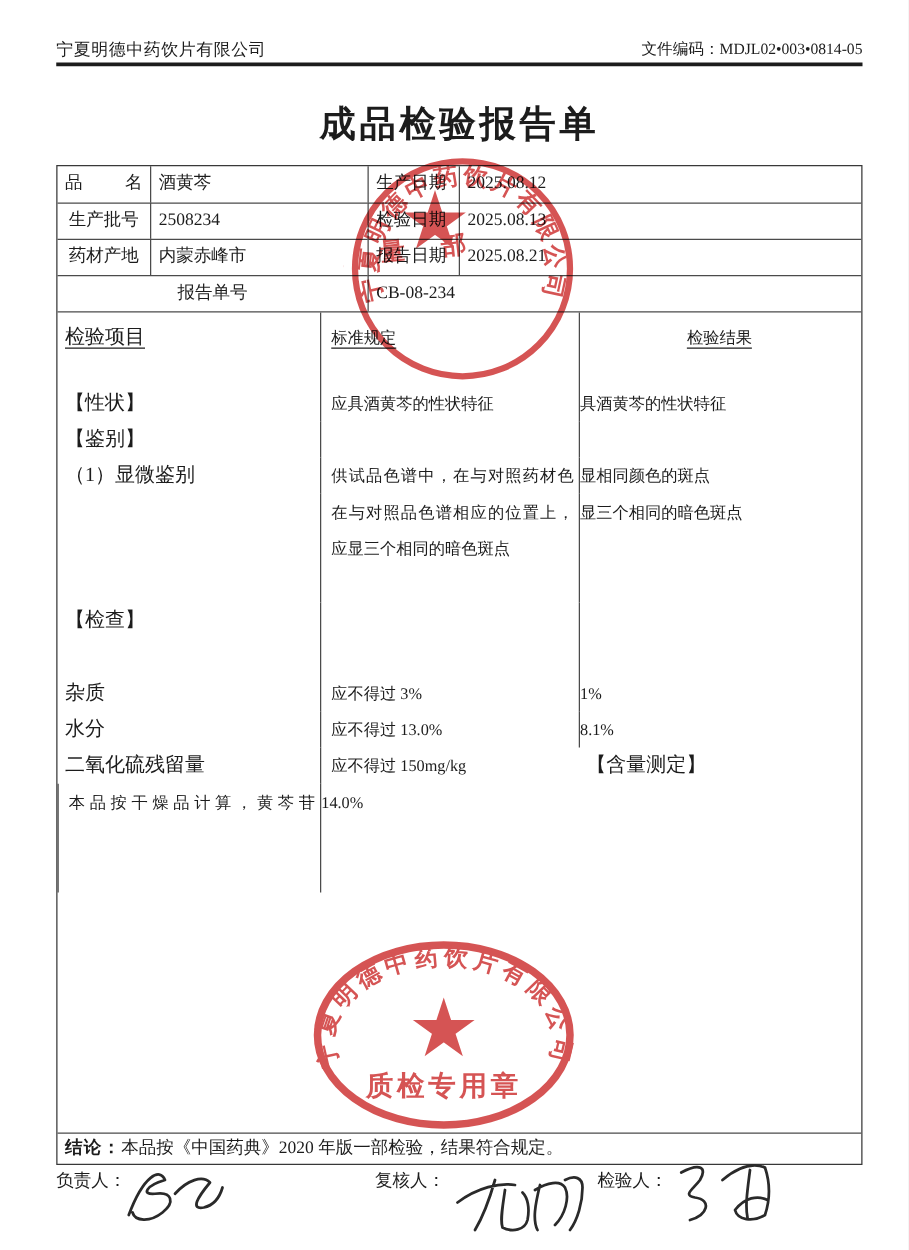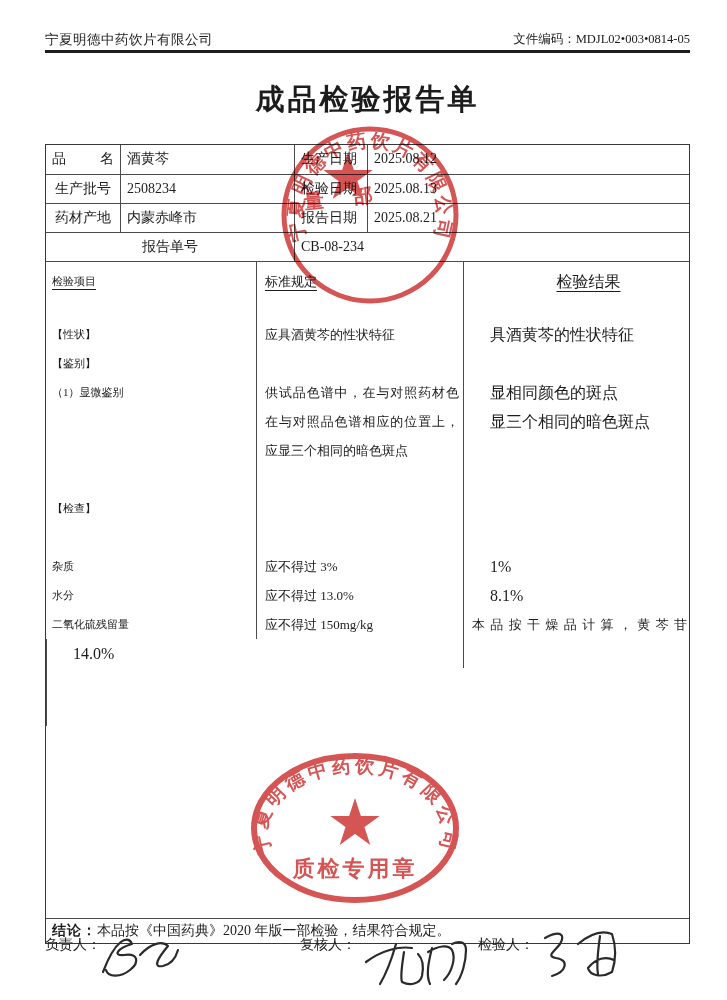--- a/index.html
+++ b/index.html
@@ -11,37 +11,37 @@
     color:#1c1c1c;
   }
   
   .hdr-company { position:absolute; left:45px; top:31px; font-size:13.5px; letter-spacing:.5px; }
   .hdr-code    { position:absolute; right:37px; top:31px; font-size:12.5px; }
   .hdr-rule    { position:absolute; left:45px; top:50px; width:645px; height:3px; background:#1c1c1c; }
   
   .title { position:absolute; left:4px; top:80px; width:727px; text-align:center;
            font-size:29px; font-weight:bold; letter-spacing:3px; }
   
-  .report { position:absolute; left:45px; top:144px; width:645px; border:1px solid #383838; background:transparent; }
+  .report { position:absolute; left:45px; top:132px; width:645px; border:1px solid #383838; background:transparent; }
   .grid-info { display:grid; grid-template-columns:74px 174px 73px 322px; }
   .grid-info > div { height:29px; line-height:28px; font-size:14px; padding:0 6px;
                      border-top:1px solid #4b4b4b; border-left:1px solid #4b4b4b; overflow:hidden; }
   .grid-info > div.c0 { border-left:none;text-align:center; }
   .grid-info > div.r0 { border-top:none; }
   .jlabel { text-align:justify; text-align-last:justify; }
   .span2 { grid-column:span 2; }
   .pl8 { padding-left:8px; }
   
   .grid-main { display:grid; grid-template-columns:210px 207px 228px;
                grid-template-rows:58px 29px 29px 29px 87px 58px 29px 29px 29px 29px 58px auto;
                height:657px; border-top:1px solid #4b4b4b; }
-  .grid-main > div { font-size:11px; line-height:29px; padding:0 4px 0 6px; overflow:hidden; }
+  .grid-main > div { font-size:16px; line-height:29px; padding:0 4px 0 6px; overflow:hidden; }
   .grid-main > div.mc1, .grid-main > div.mc2 { border-left:1px solid #4b4b4b; }
   .grid-main > div.mc1 { font-size:13px; padding:0 4px 0 8px; text-align:justify; }
-  .grid-main > div.mc2 { font-size:16px; padding-left:26px; }
+  .grid-main > div.mc2 { font-size:13px; padding-left:0; }
   .mhead { padding-top:5px !important; }
   .mhead .ul { text-decoration:underline; text-underline-offset:4px; }
   .tc { text-align:center; }
   
   .concl { height:25px; line-height:24px; font-size:14px; padding-left:6px;
            border-top:1px solid #4b4b4b; }
   .concl b { letter-spacing:1px; }
   
   .signer { position:absolute; top:936px; font-size:14px; }
   
@@ -113,20 +113,21 @@
       <div class="mc1">应不得过 3%</div>
       <div class="mc2">1%</div>
 
       <div class="mc0">水分</div>
       <div class="mc1">应不得过 13.0%</div>
       <div class="mc2">8.1%</div>
 
       <div class="mc0">二氧化硫残留量</div>
       <div class="mc1">应不得过 150mg/kg</div>
 
+      <div class="mc0">【含量测定】</div>
       <div class="mc1">本品按干燥品计算，黄芩苷(C₂₁H₁₈O₁₁)的含量不得少于 8.0%</div>
       <div class="mc2">14.0%</div>
 
       <div class="mc0"></div>
       <div class="mc1"></div>
       <div class="mc2"></div>
     </div>
 
     <div class="concl">
       <b>结论：</b><span>本品按《中国药典》2020 年版一部检验，结果符合规定。</span>

